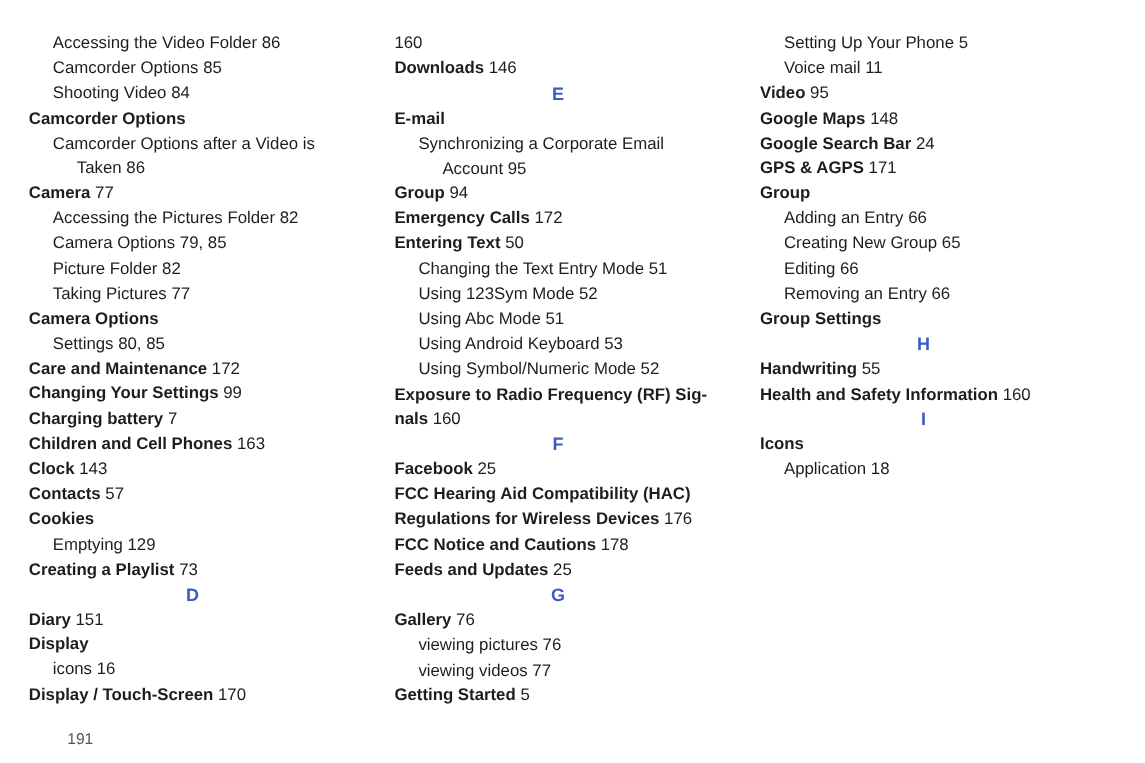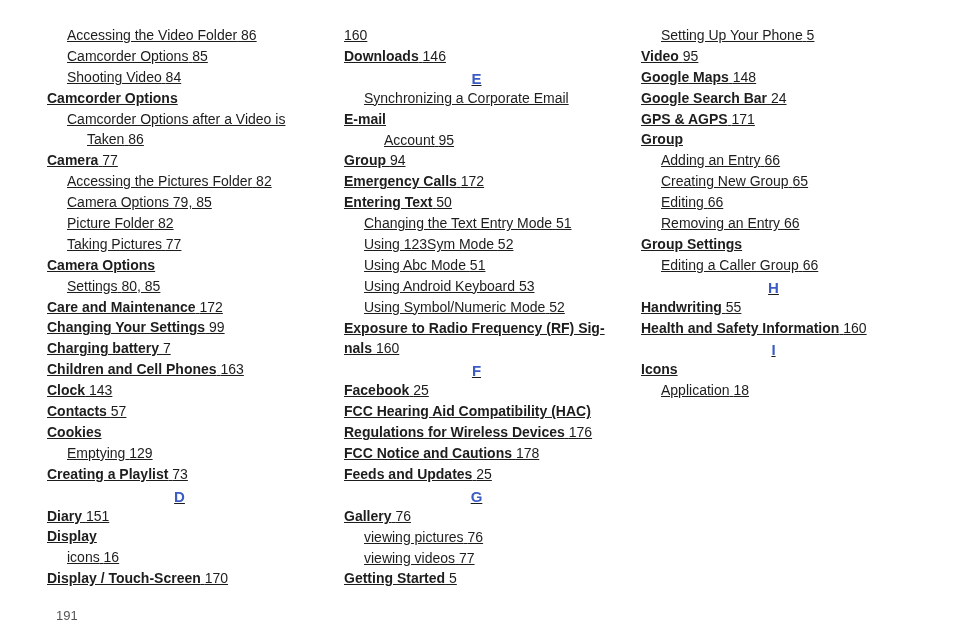--- a/index.html
+++ b/index.html
@@ -6,26 +6,25 @@
   body{
     width:954px;height:636px;
     font-family:"Helvetica Neue",Helvetica,Arial,sans-serif;
     font-stretch:condensed;
     font-size:14px;
     color:#1d1d1d;
     background:#fff;
     -webkit-font-smoothing:antialiased;
   }
   .page{
-    padding:26px 48px 0 47px;
+    padding:26px 48px 0 24px;
     column-count:3;
     column-gap:32px;
     column-fill:auto;
     height:572px;
-    text-decoration:underline;
   }
   .line{
     break-inside:avoid;
     margin:0 0 2px 0;
     line-height:1.35;
   }
   .b{font-weight:700}
   .pg{font-weight:400;color:#1d1d1d}
   .in1{padding-left:20px}
   .in2{padding-left:40px}
@@ -69,22 +68,22 @@
     <div class="line in1"><span>Emptying</span> <span class="pg">129</span></div>
     <div class="line"><span class="b">Creating a Playlist</span> <span class="pg">73</span></div>
     <div class="letter">D</div>
     <div class="line"><span class="b">Diary</span> <span class="pg">151</span></div>
     <div class="line"><span class="b">Display</span></div>
     <div class="line in1"><span>icons</span> <span class="pg">16</span></div>
     <div class="line"><span class="b">Display / Touch-Screen</span> <span class="pg">170</span></div>
     <div class="line"><span>160</span></div>
     <div class="line"><span class="b">Downloads</span> <span class="pg">146</span></div>
     <div class="letter">E</div>
+    <div class="line"><span class="b">E-mail</span></div>
     <div class="line in1"><span>Synchronizing a Corporate Email</span></div>
-    <div class="line"><span class="b">E-mail</span></div>
     <div class="line in2"><span>Account</span> <span class="pg">95</span></div>
     <div class="line"><span class="b">Group</span> <span class="pg">94</span></div>
     <div class="line"><span class="b">Emergency Calls</span> <span class="pg">172</span></div>
     <div class="line"><span class="b">Entering Text</span> <span class="pg">50</span></div>
     <div class="line in1"><span>Changing the Text Entry Mode</span> <span class="pg">51</span></div>
     <div class="line in1"><span>Using 123Sym Mode</span> <span class="pg">52</span></div>
     <div class="line in1"><span>Using Abc Mode</span> <span class="pg">51</span></div>
     <div class="line in1"><span>Using Android Keyboard</span> <span class="pg">53</span></div>
     <div class="line in1"><span>Using Symbol/Numeric Mode</span> <span class="pg">52</span></div>
     <div class="line"><span class="b">Exposure to Radio Frequency (RF) Sig-</span></div>
@@ -94,31 +93,31 @@
     <div class="line"><span class="b">FCC Hearing Aid Compatibility (HAC)</span></div>
     <div class="line"><span class="b">Regulations for Wireless Devices</span> <span class="pg">176</span></div>
     <div class="line"><span class="b">FCC Notice and Cautions</span> <span class="pg">178</span></div>
     <div class="line"><span class="b">Feeds and Updates</span> <span class="pg">25</span></div>
     <div class="letter">G</div>
     <div class="line"><span class="b">Gallery</span> <span class="pg">76</span></div>
     <div class="line in1"><span>viewing pictures</span> <span class="pg">76</span></div>
     <div class="line in1"><span>viewing videos</span> <span class="pg">77</span></div>
     <div class="line"><span class="b">Getting Started</span> <span class="pg">5</span></div>
     <div class="line in1"><span>Setting Up Your Phone</span> <span class="pg">5</span></div>
+    <div class="line in1"><span>Voice mail</span> <span class="pg">11</span></div>
     <div class="line"><span class="b">Video</span> <span class="pg">95</span></div>
     <div class="line"><span class="b">Google Maps</span> <span class="pg">148</span></div>
     <div class="line"><span class="b">Google Search Bar</span> <span class="pg">24</span></div>
     <div class="line"><span class="b">GPS &amp; AGPS</span> <span class="pg">171</span></div>
     <div class="line"><span class="b">Group</span></div>
     <div class="line in1"><span>Adding an Entry</span> <span class="pg">66</span></div>
     <div class="line in1"><span>Creating New Group</span> <span class="pg">65</span></div>
     <div class="line in1"><span>Editing</span> <span class="pg">66</span></div>
     <div class="line in1"><span>Removing an Entry</span> <span class="pg">66</span></div>
     <div class="line"><span class="b">Group Settings</span></div>
-    <div class="line in1"><span>Editing a Caller Group</span> <span class="pg">66</span></div>
     <div class="letter">H</div>
     <div class="line"><span class="b">Handwriting</span> <span class="pg">55</span></div>
     <div class="line"><span class="b">Health and Safety Information</span> <span class="pg">160</span></div>
     <div class="letter">I</div>
     <div class="line"><span class="b">Icons</span></div>
     <div class="line in1"><span>Application</span> <span class="pg">18</span></div>
   </div>
 <div class="footer">191</div>
 
 </body></html>

